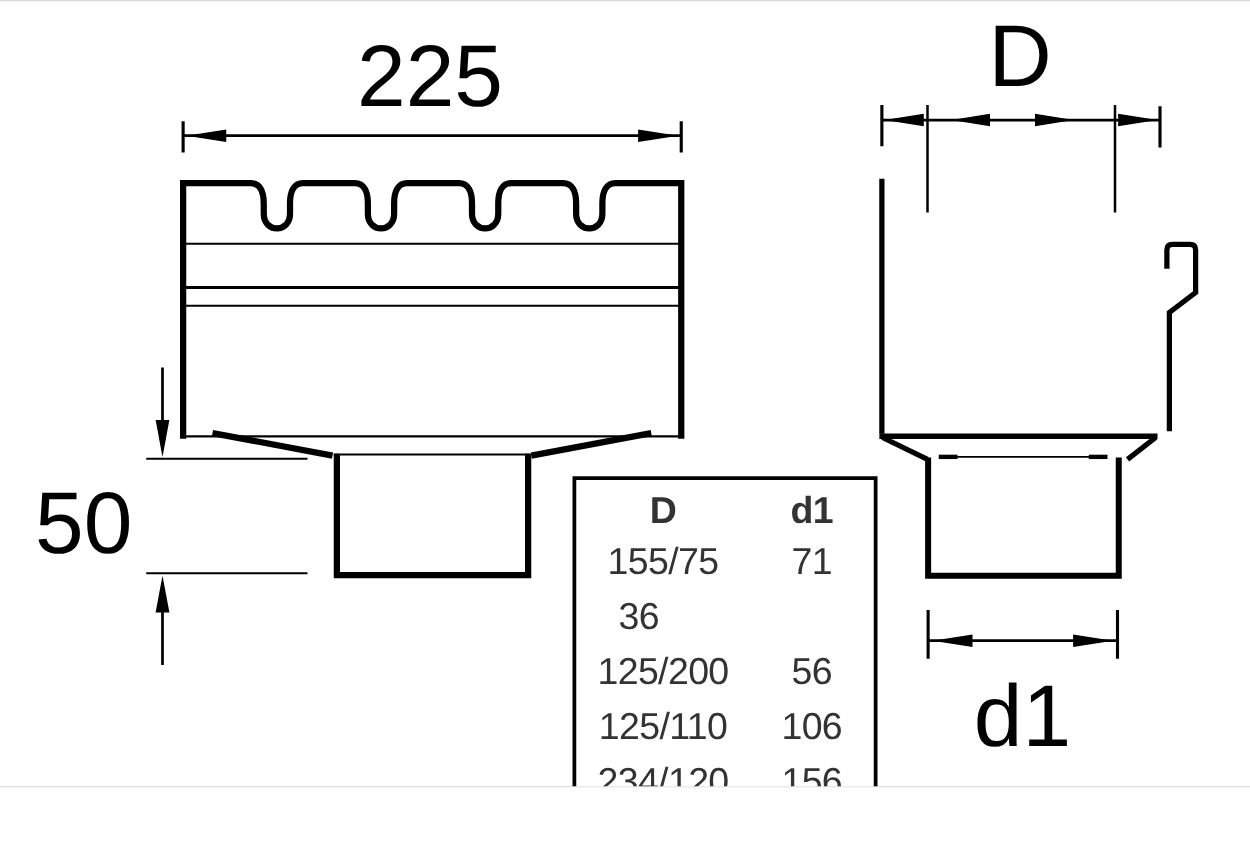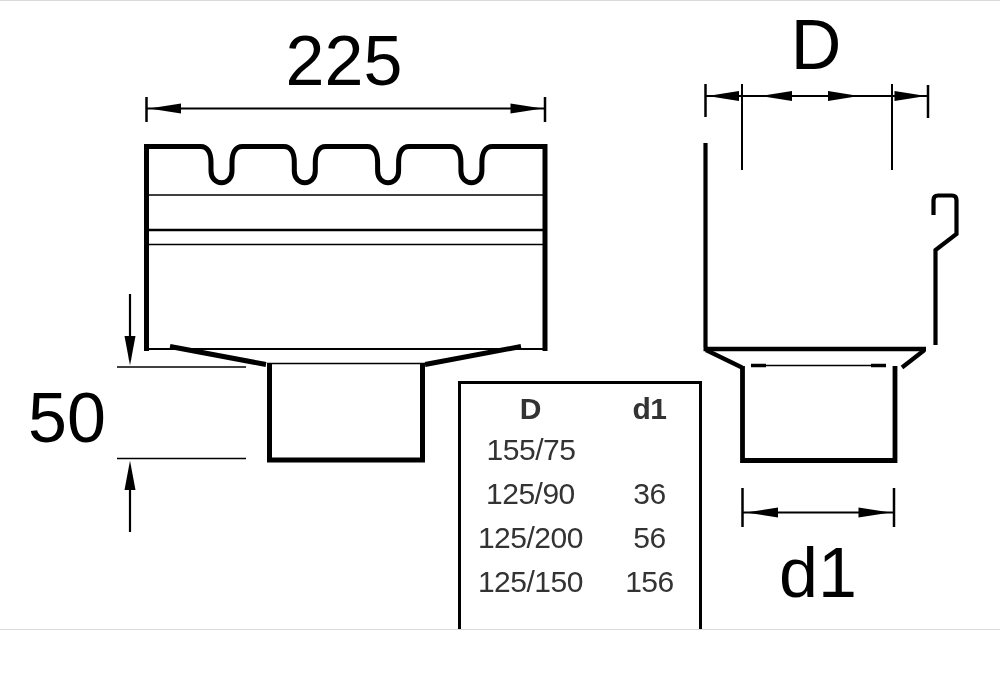--- a/index.html
+++ b/index.html
@@ -121,28 +121,32 @@
     </g>
   </svg>
 
   <div class="dim-table">
     <div class="t-row header">
       <div class="cell-d">D</div>
       <div class="cell-d1">d1</div>
     </div>
     <div class="t-row">
       <div class="cell-d">155/75</div>
+      <div class="cell-d1">71</div>
     </div>
     <div class="t-row">
-      <div class="cell-d">125/90</div>
       <div class="cell-d1">36</div>
     </div>
     <div class="t-row">
       <div class="cell-d">125/200</div>
       <div class="cell-d1">56</div>
     </div>
     <div class="t-row">
-      <div class="cell-d">125/150</div>
+      <div class="cell-d">125/110</div>
+      <div class="cell-d1">106</div>
+    </div>
+    <div class="t-row">
+      <div class="cell-d">234/120</div>
       <div class="cell-d1">156</div>
     </div>
   </div>
 
 </div>
 
 </body></html>

